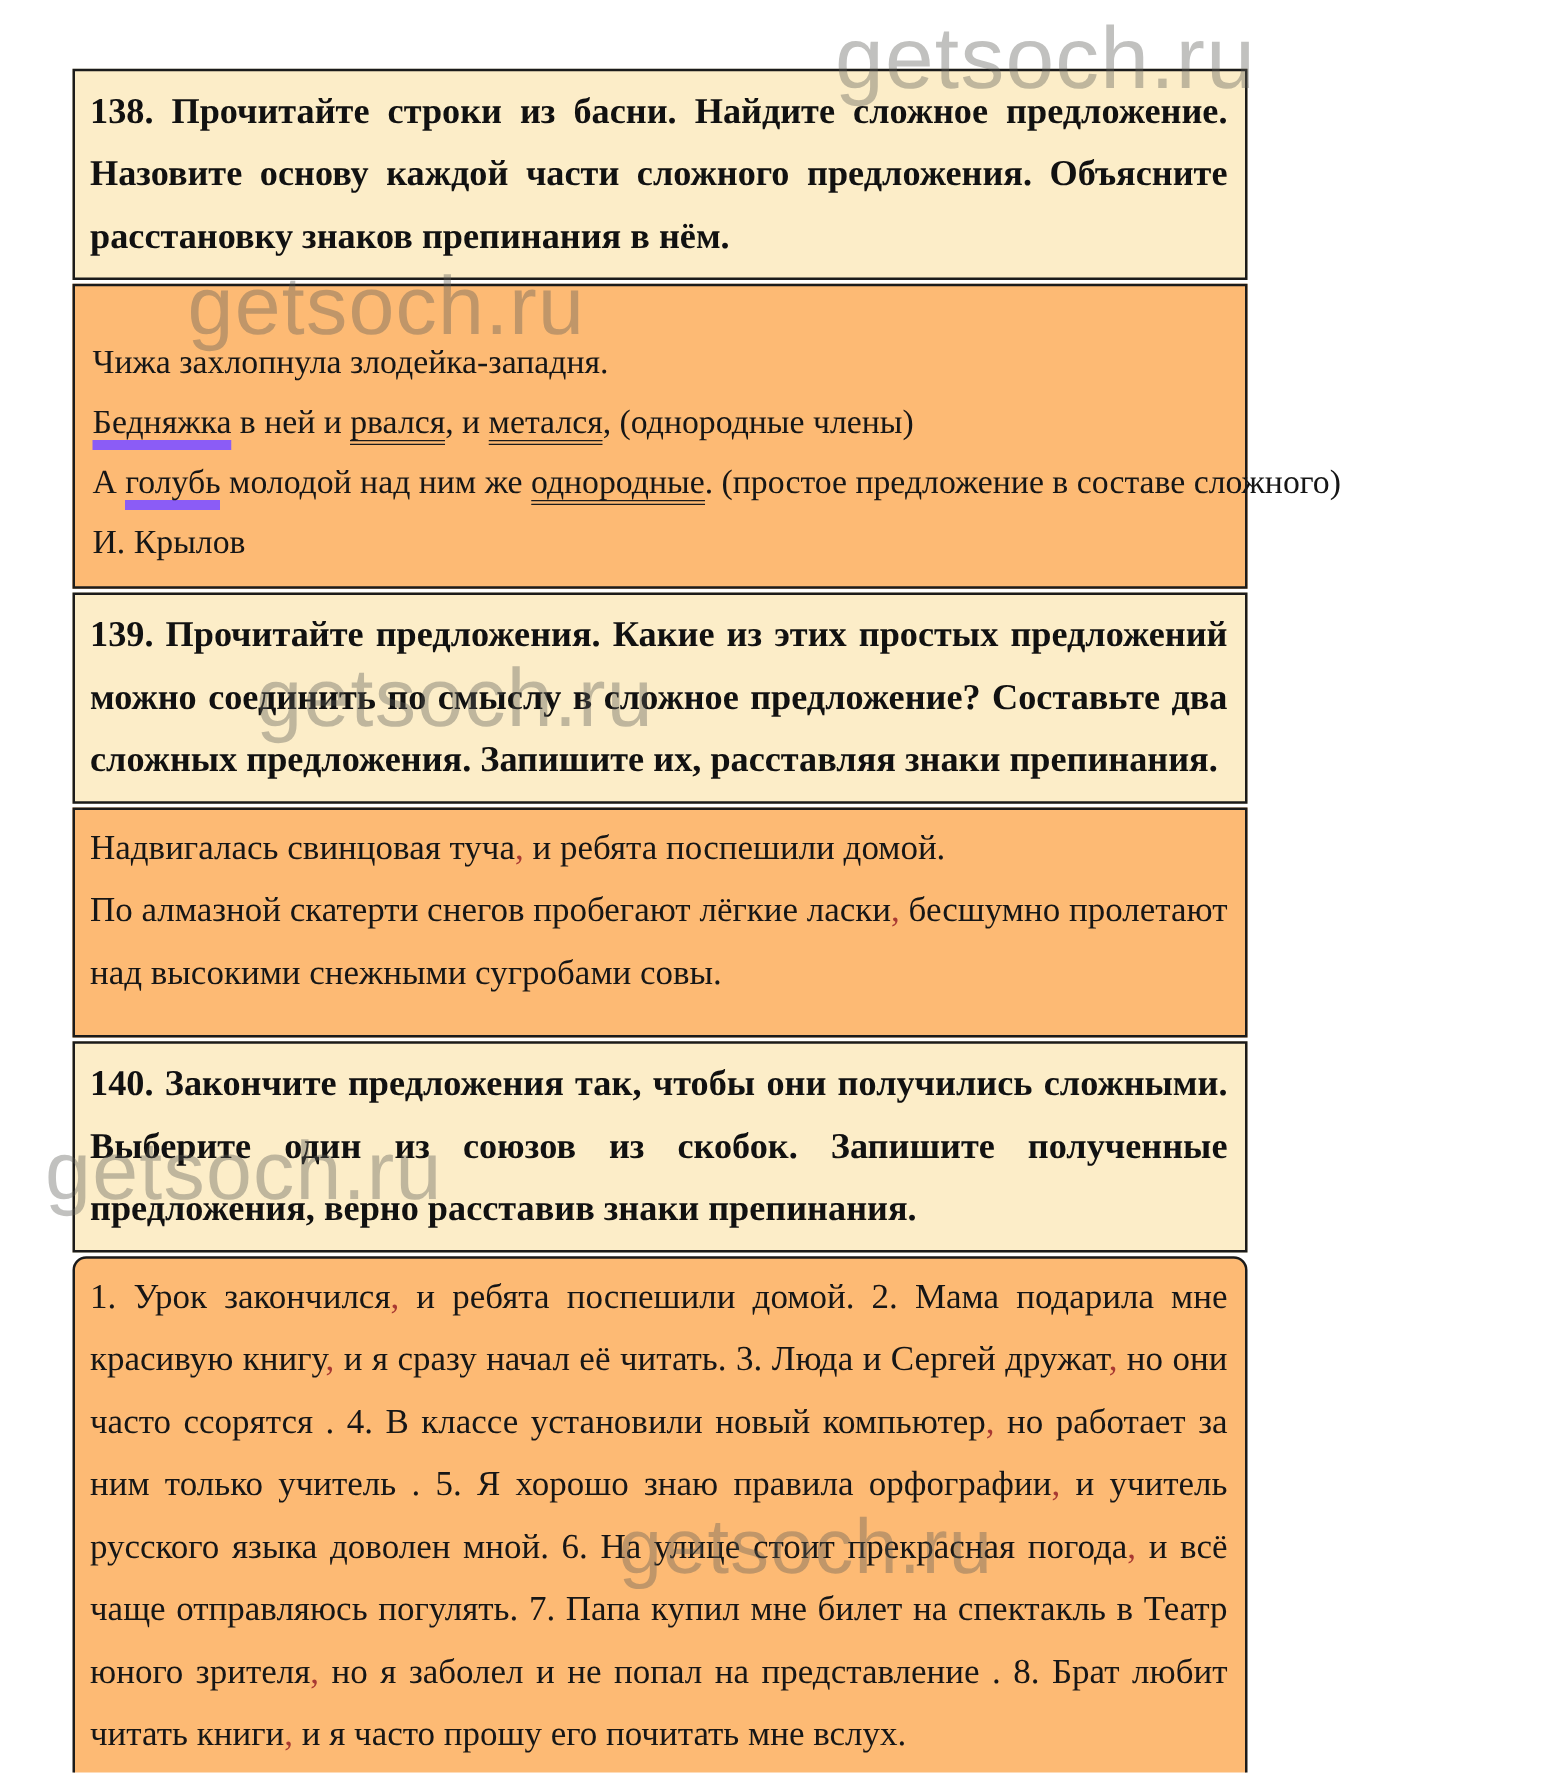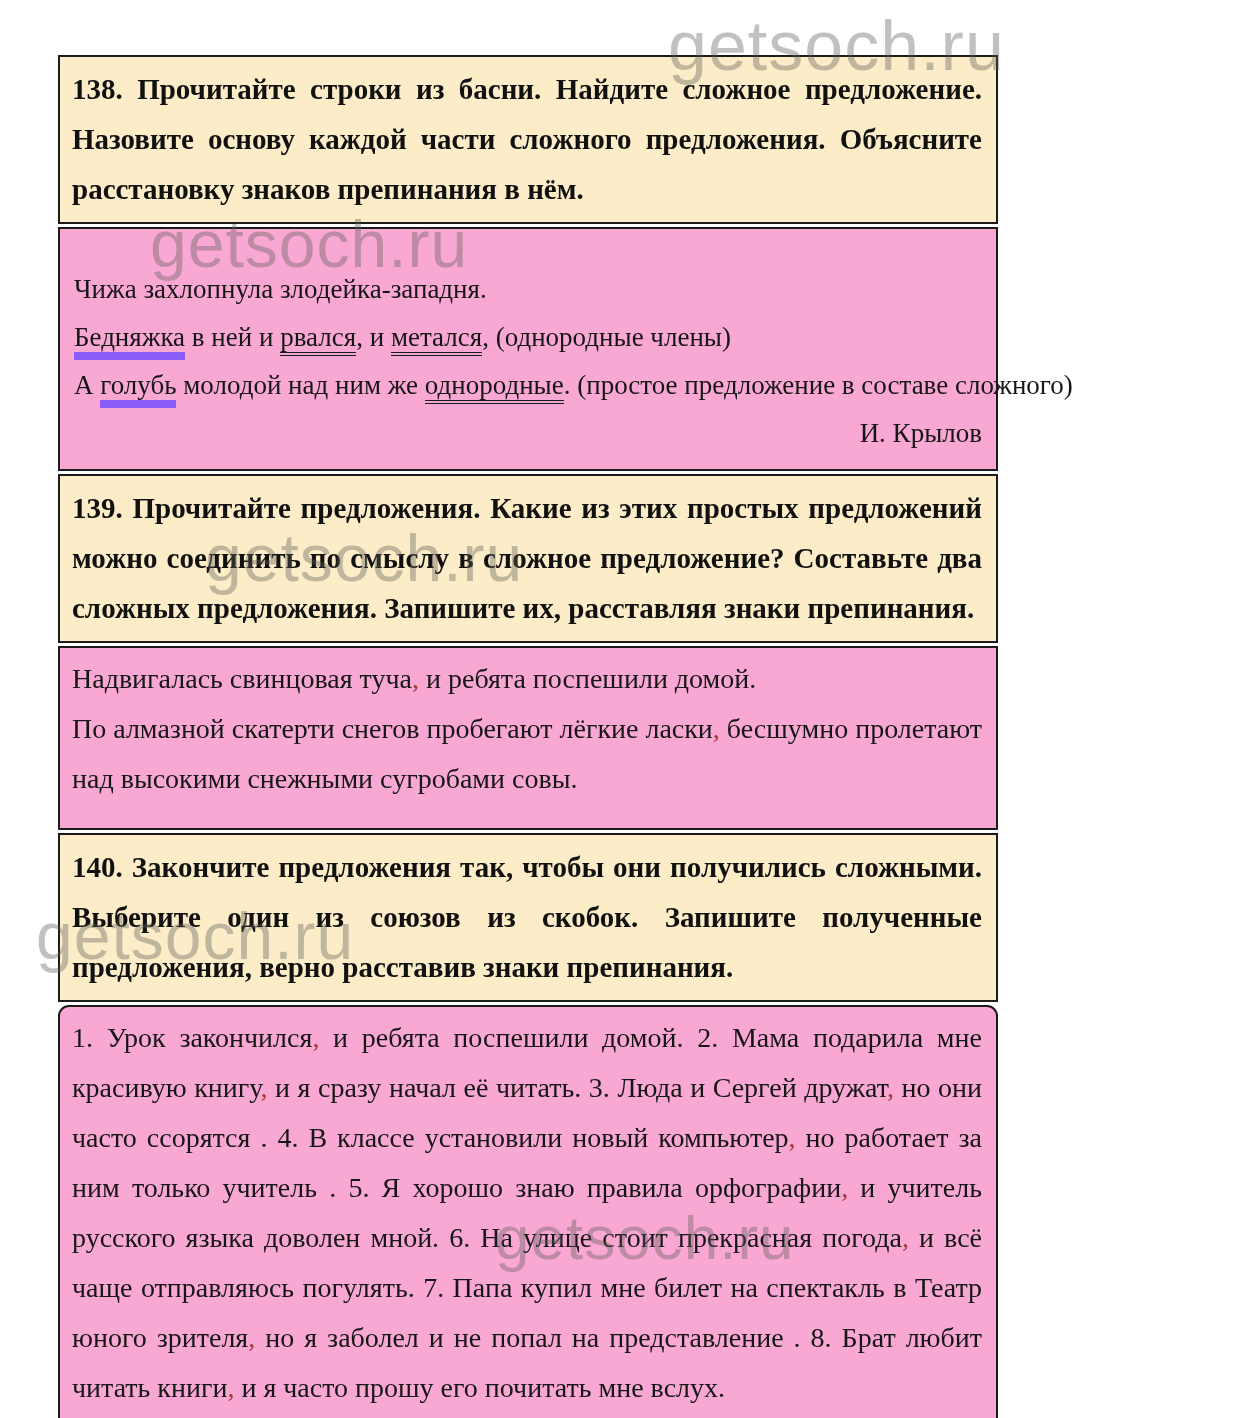--- a/index.html
+++ b/index.html
@@ -14,39 +14,39 @@
     position: absolute;
     left: 58px; top: 55px;
     width: 940px;
   }
   .box {
     border: 2px solid #1b1b1b;
     margin-bottom: 3px;
     position: relative;
   }
   .box.cream { background: #fcedc8; }
-  .box.white { background: #f9a8d4; }
+  .box.white { background: #fdba74; }
 
   .instruction {
     font-weight: bold;
     font-size: 29px;
     line-height: 50px;
     color: #111111;
     text-align: justify;
     padding: 7px 14px 8px 12px;
   }
 
   .fable {
     font-size: 27px;
     line-height: 48px;
     color: #161616;
     padding: 36px 14px 12px 14px;
   }
   .fable-line { white-space: nowrap; }
-  .fable-author { text-align: right; }
+  .fable-author { text-align: left; }
 
   .body-text {
     font-size: 28px;
     line-height: 50px;
     color: #161616;
     text-align: justify;
     padding: 6px 14px 24px 12px;
   }
   .box6 { border-bottom-width: 4px; border-radius: 11px; }
 

